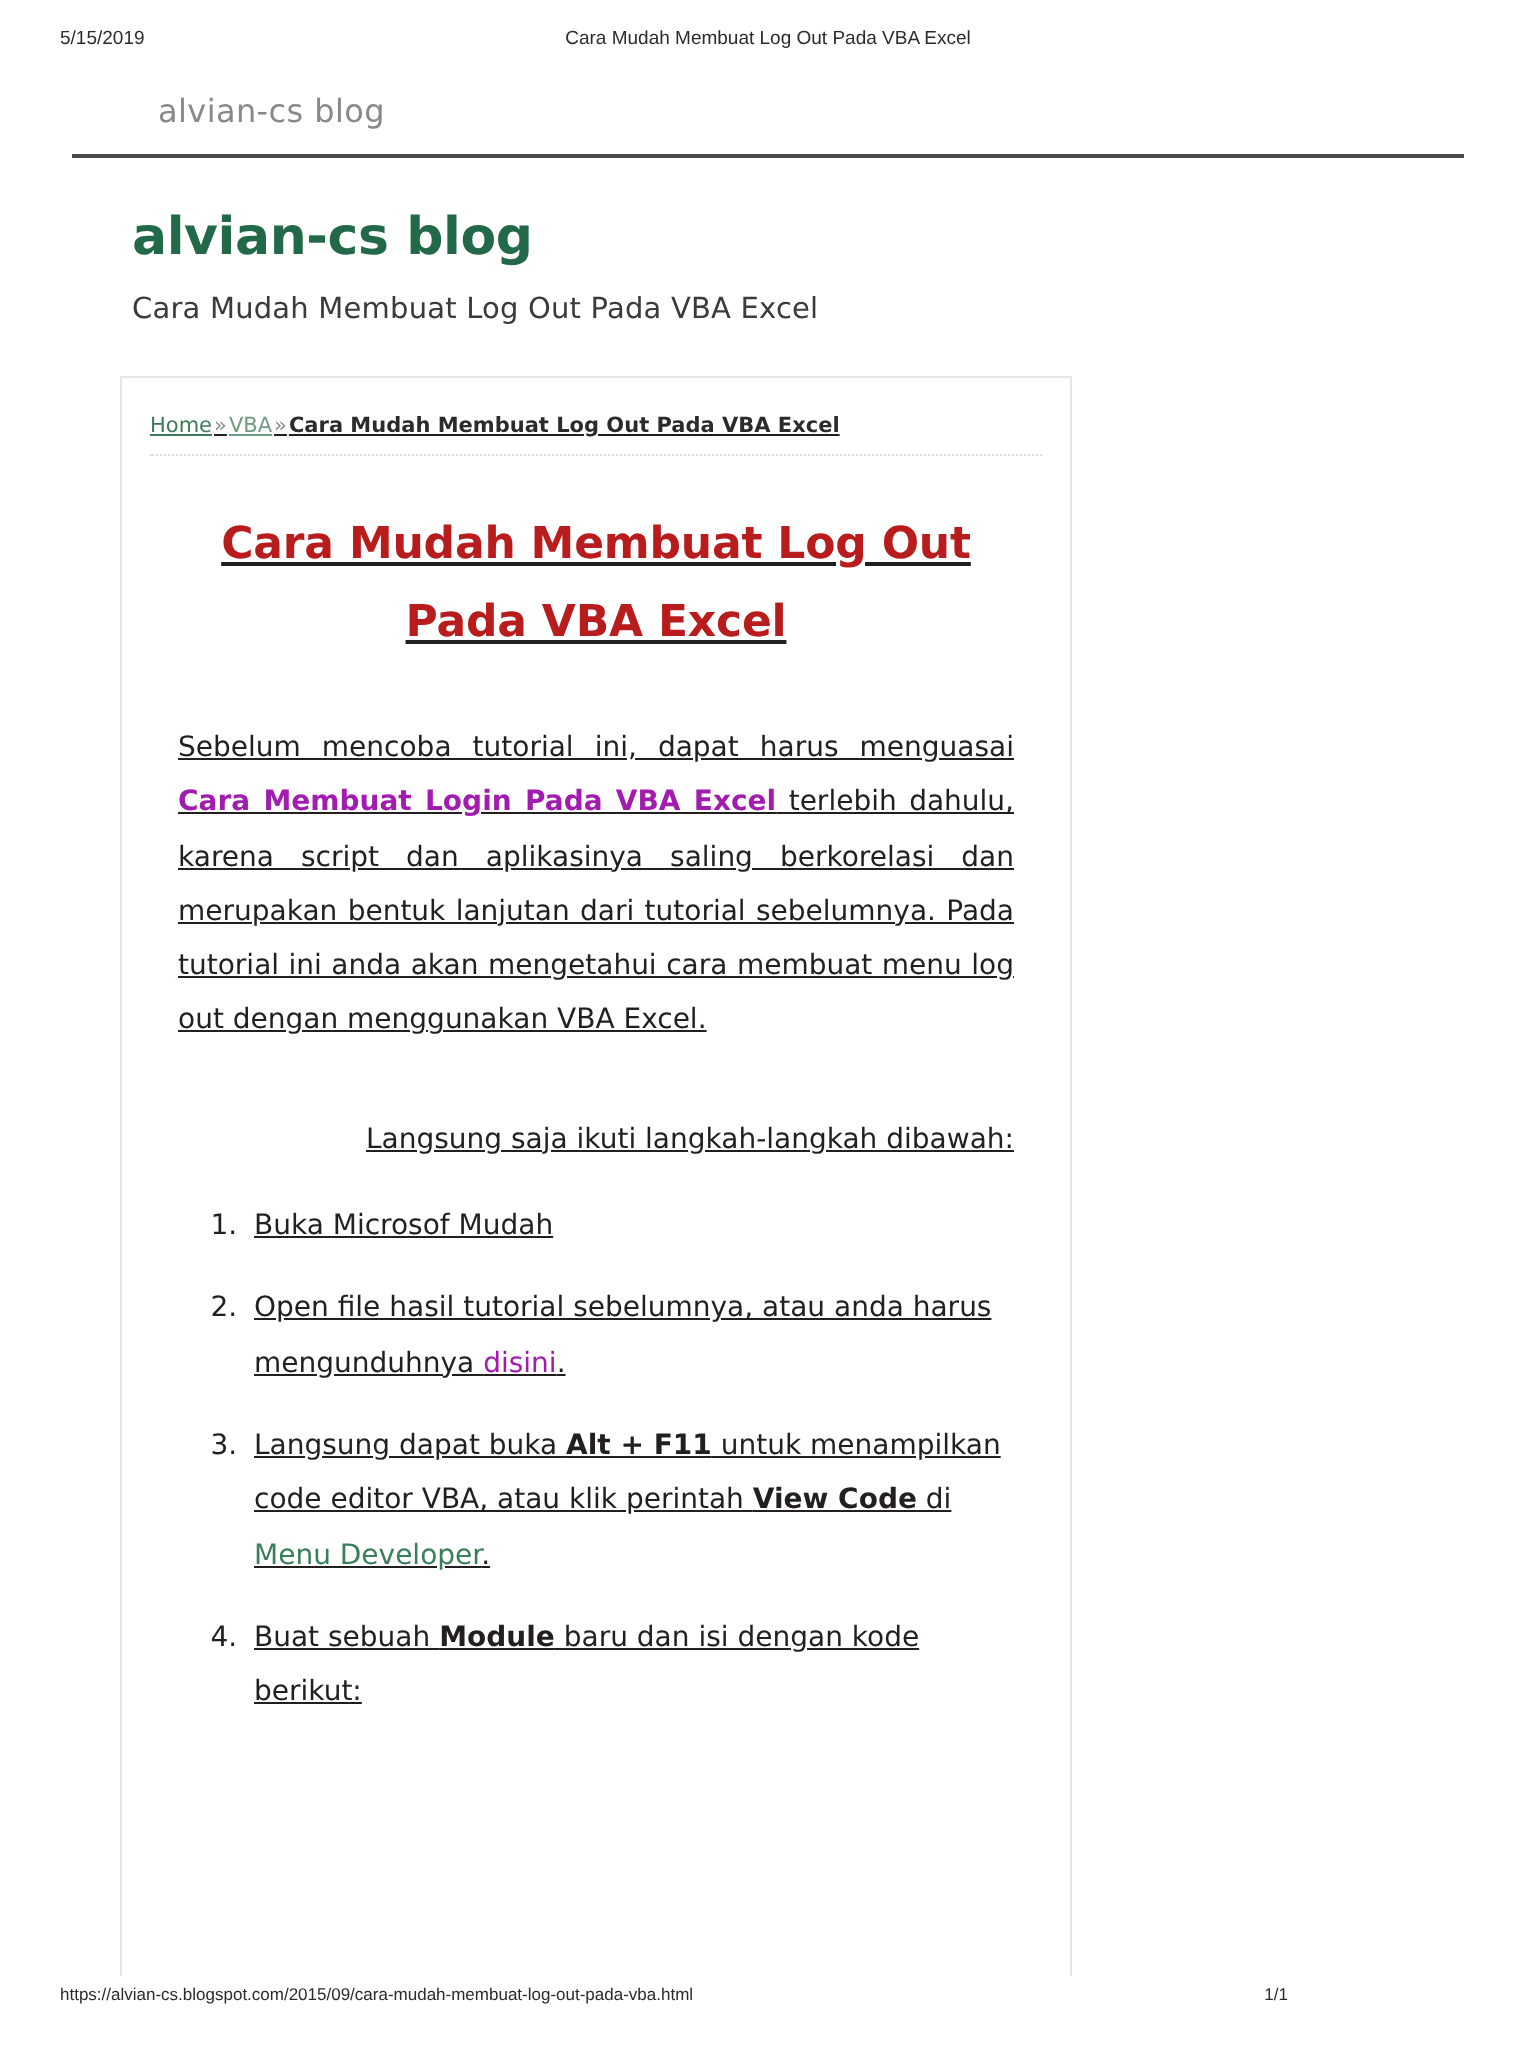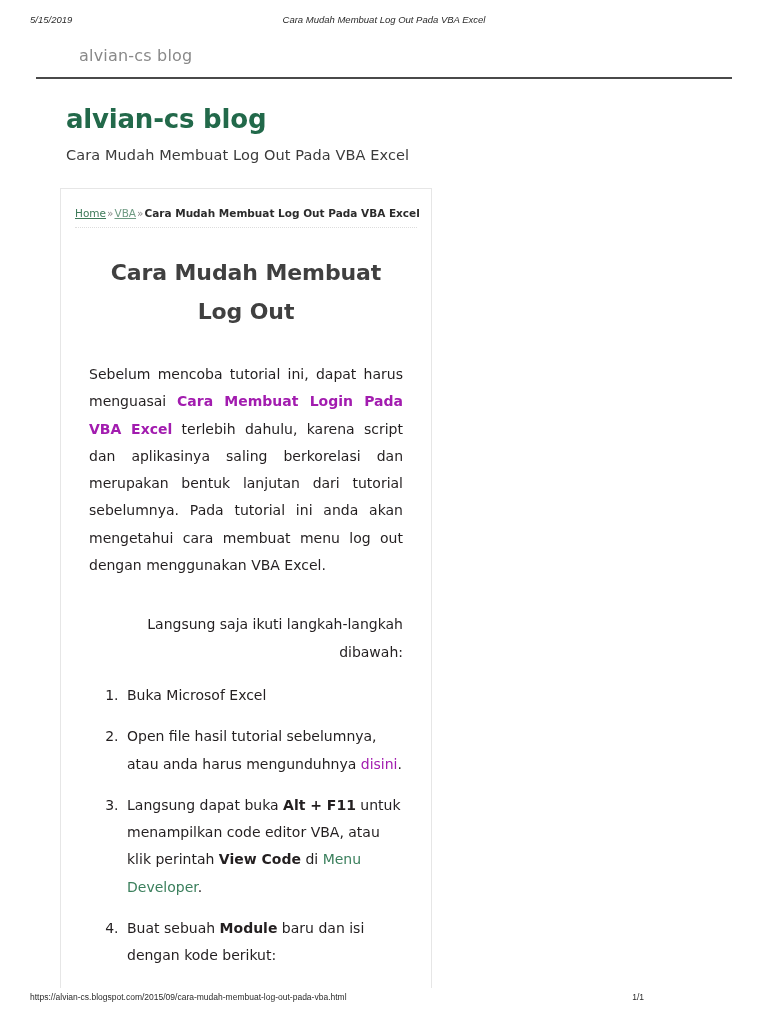--- a/index.html
+++ b/index.html
@@ -19,21 +19,20 @@
   
   .print-header {
     position: absolute;
     top: 14px;
     left: 0;
     width: 768px;
     height: 14px;
     font-size: 9.5px;
     color: #2b2b2b;
     font-family: "Liberation Sans", sans-serif;
-    font-style: italic;
   }
   .print-header .ph-date {
     position: absolute;
     left: 30px;
     top: 0;
     white-space: nowrap;
   }
   .print-header .ph-title {
     position: absolute;
     left: 0;
@@ -88,26 +87,27 @@
     font-weight: normal;
     letter-spacing: .1px;
     font-family: "DejaVu Sans", sans-serif;
   }
 
   
   .content-card {
     position: absolute;
     top: 188px;
     left: 60px;
-    width: 372px;
+    width: 476px;
     height: 800px;
     border: 1px solid #e6e6e6;
     border-bottom: none;
     box-sizing: border-box;
     background: #fff;
+    text-decoration: underline;
   }
 
   .breadcrumb {
     margin: 18px 14px 0 14px;
     font-size: 10.5px;
     padding-bottom: 8px;
     border-bottom: 1px dotted #dddddd;
     color: #555555;
     white-space: nowrap;
     font-family: "DejaVu Sans", sans-serif;
@@ -119,21 +119,21 @@
 
   .article {
     padding: 0 28px;
   }
   .article-title {
     margin: 26px 0 0 0;
     text-align: center;
     font-size: 22px;
     line-height: 1.75;
     font-weight: bold;
-    color: #404040;
+    color: #b91c1c;
     letter-spacing: -0.1px;
     font-family: "DejaVu Sans", sans-serif;
   }
 
   .article-para {
     margin: 30px 0 0 0;
     font-size: 14px;
     line-height: 1.95;
     color: #231f20;
     text-align: justify;
@@ -208,29 +208,30 @@
 <div class="content-card">
 
   <div class="breadcrumb">
     <a class="crumb-home" href="#">Home</a><span class="crumb-sep">»</span><a class="crumb-vba" href="#">VBA</a><span class="crumb-sep">»</span><span class="crumb-current">Cara Mudah Membuat Log Out Pada VBA Excel</span>
   </div>
 
   <div class="article">
 
     <h2 class="article-title">
       <span>Cara Mudah Membuat Log Out</span><br>
+      <span>Pada VBA Excel</span>
     </h2>
 
     <p class="article-para"><span>Sebelum mencoba tutorial ini, dapat harus menguasai </span><a class="inline-link" href="#">Cara Membuat Login Pada VBA Excel</a><span> terlebih dahulu, karena script dan aplikasinya saling berkorelasi dan merupakan bentuk lanjutan dari tutorial sebelumnya. Pada tutorial ini anda akan mengetahui cara membuat menu log out dengan menggunakan VBA Excel.</span></p>
 
     <p class="article-para loose">Langsung saja ikuti langkah-langkah dibawah:</p>
 
     <ol class="steps">
 
-      <li><span>Buka Microsof Excel</span></li>
+      <li><span>Buka Microsof Mudah</span></li>
 
       <li><span>Open file hasil tutorial sebelumnya, atau anda harus mengunduhnya </span><a class="inline-link plain" href="#">disini</a><span>.</span></li>
 
       <li><span>Langsung dapat buka </span><b>Alt + F11</b><span> untuk menampilkan code editor VBA, atau klik perintah </span><b>View Code</b><span> di </span><a class="inline-link medium" href="#">Menu Developer</a><span>.</span></li>
 
       <li><span>Buat sebuah </span><b>Module</b><span> baru dan isi dengan kode berikut:</span></li>
 
     </ol>
   </div>
 </div>

